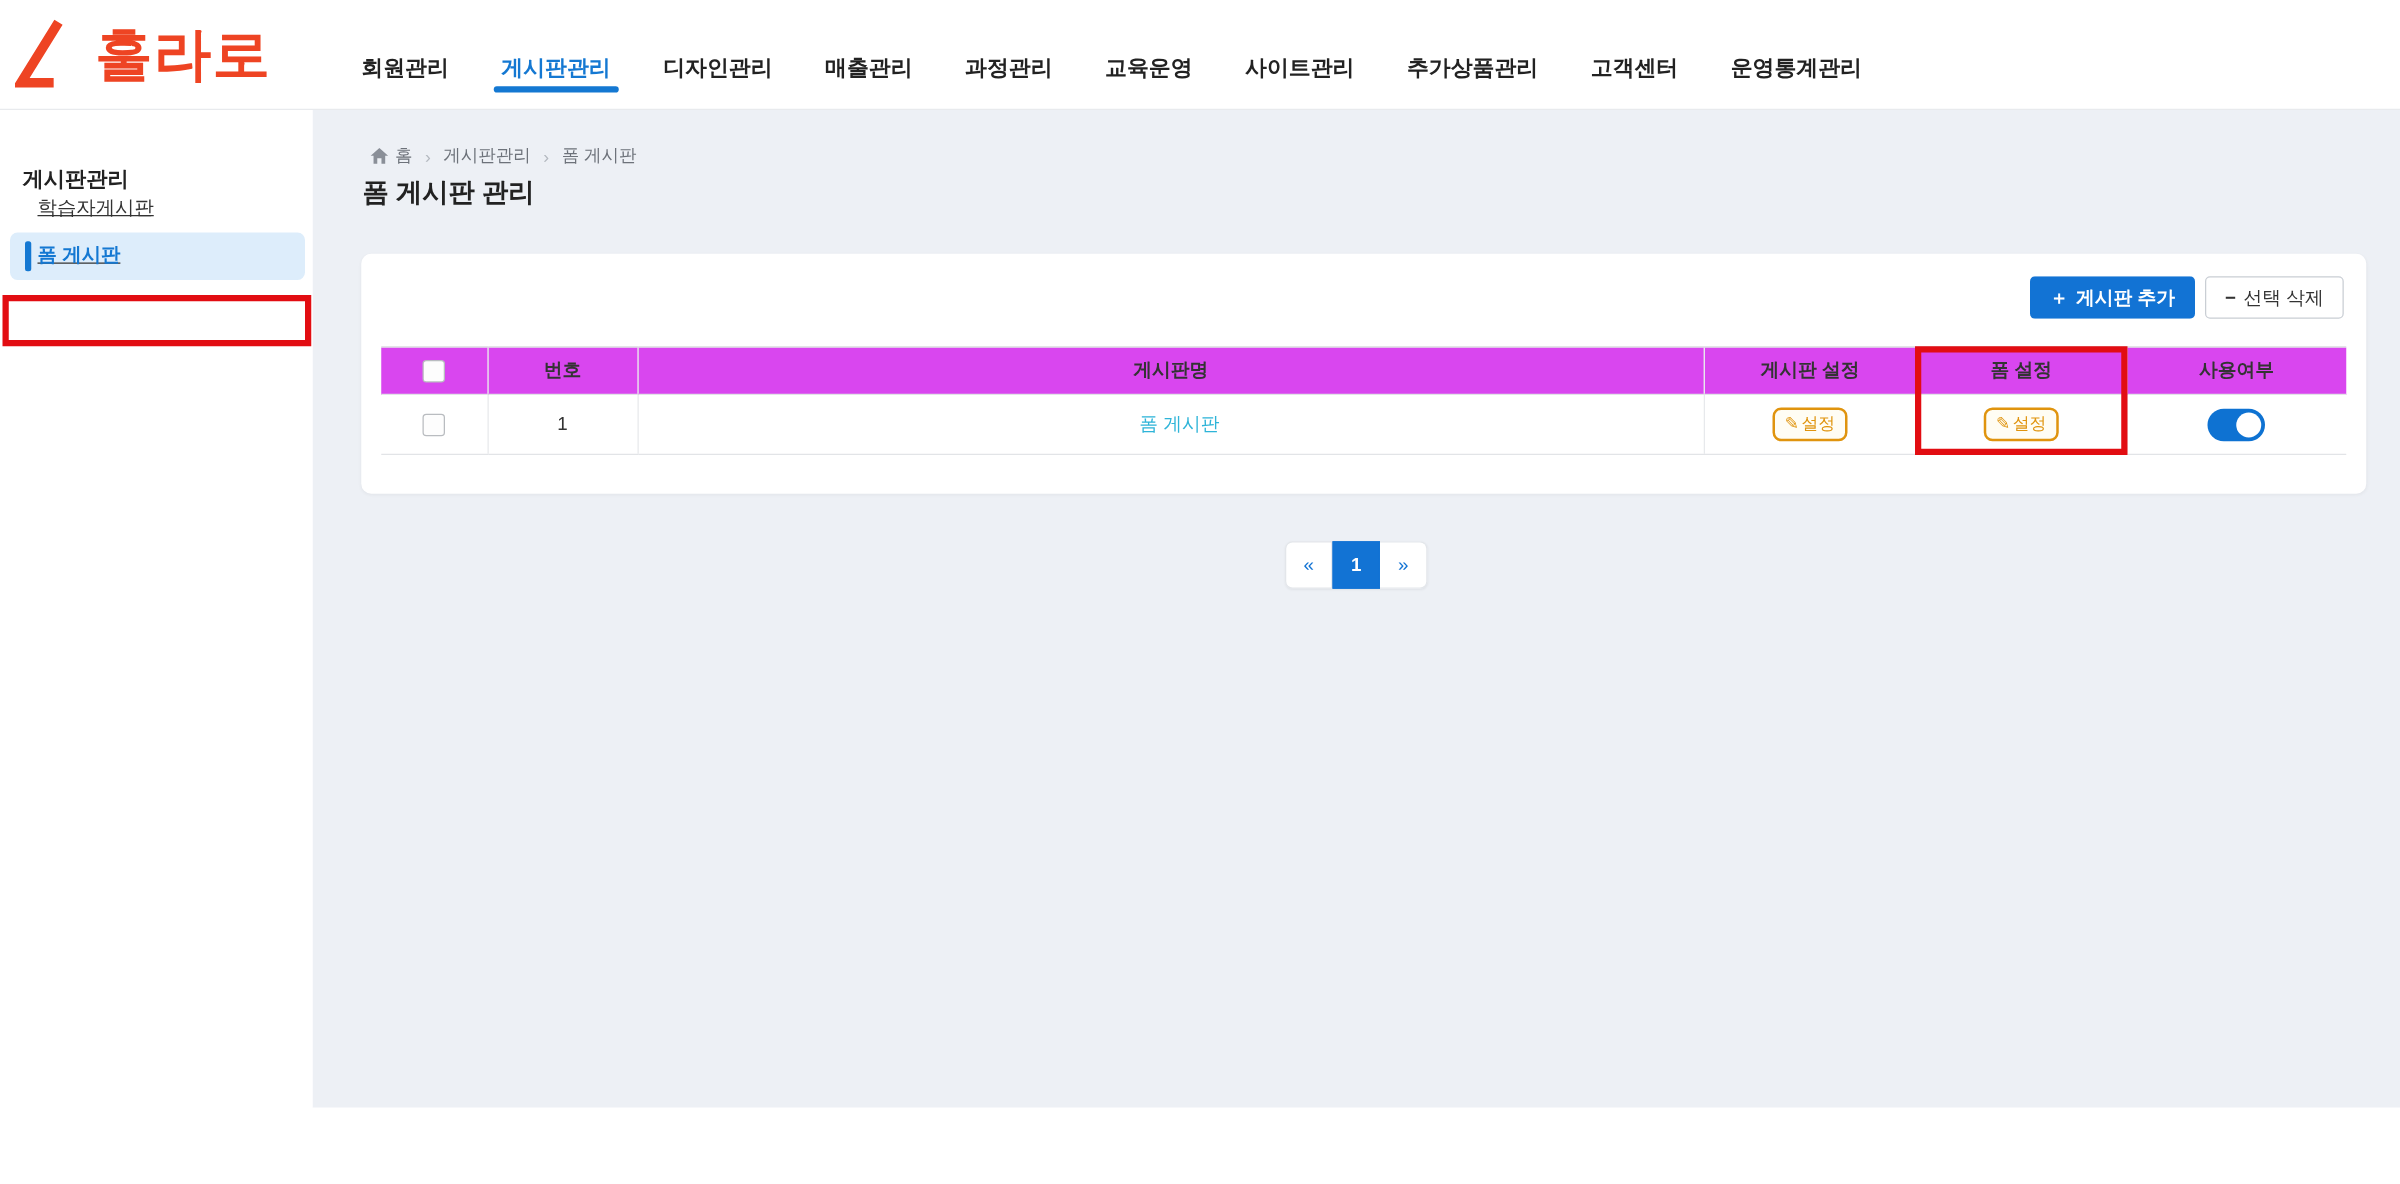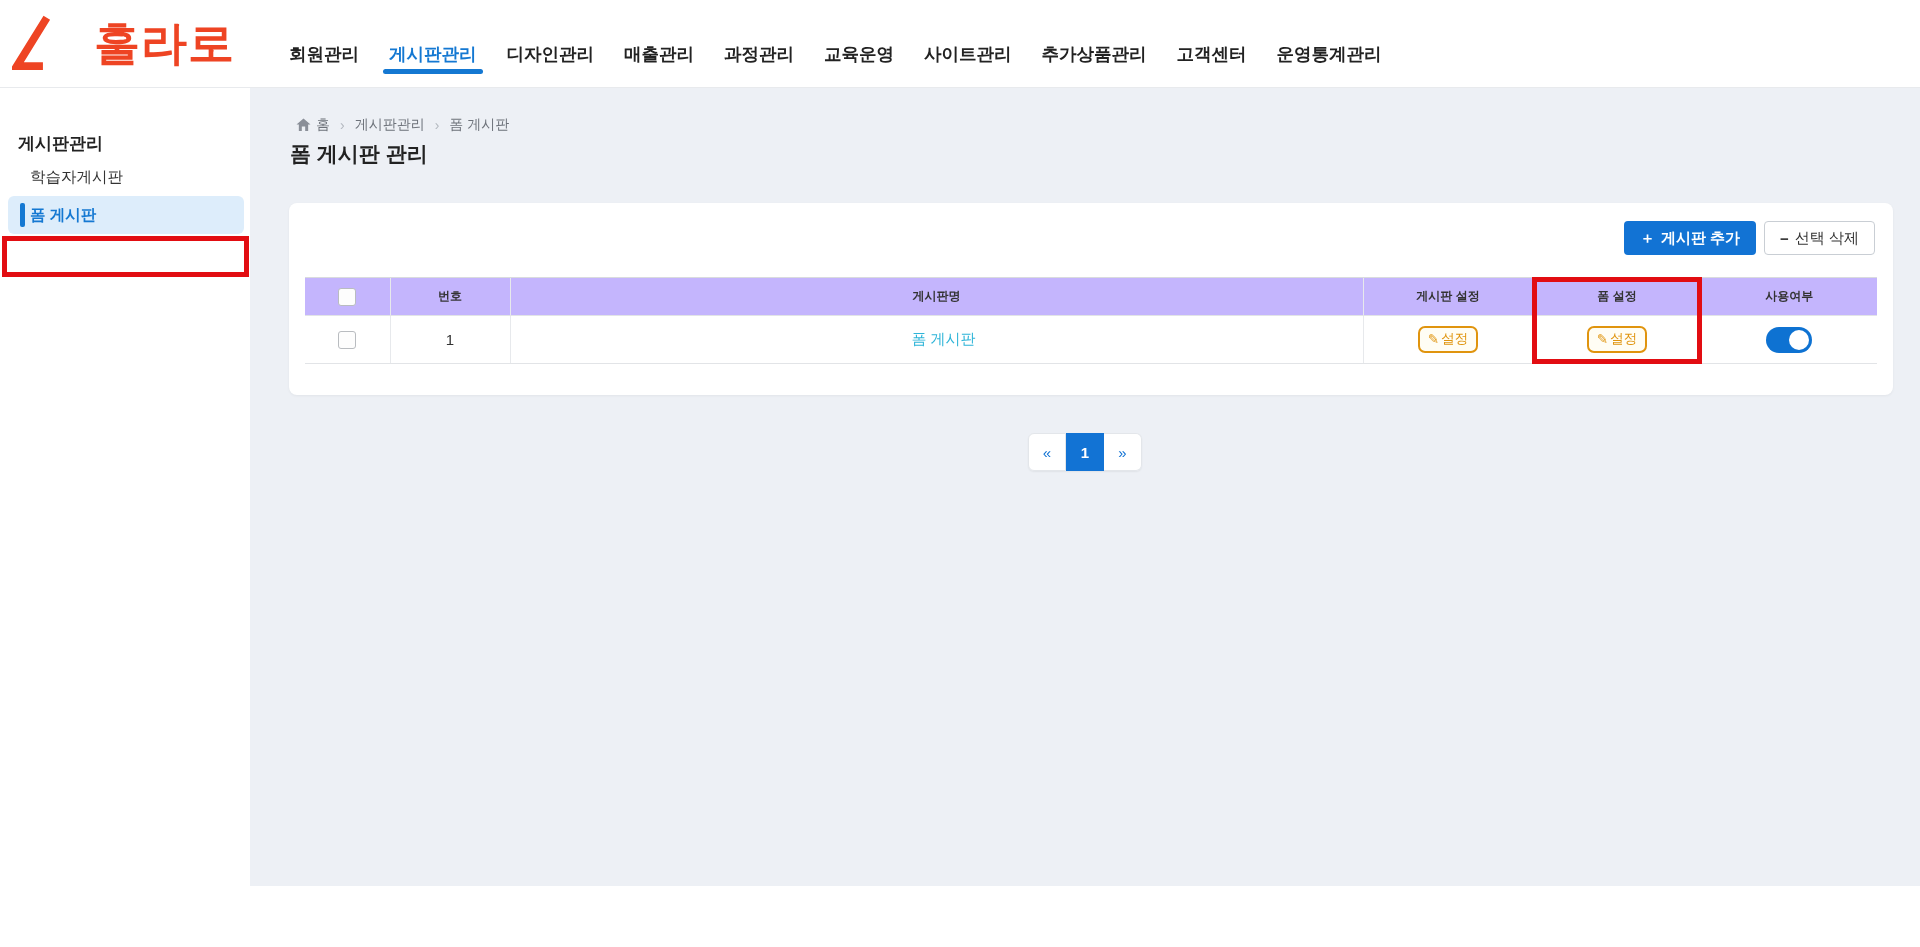--- a/index.html
+++ b/index.html
@@ -1,55 +1,55 @@
 <!DOCTYPE html>
 <html><head>
 <meta charset="utf-8">
 <style>
   * { margin:0; padding:0; box-sizing:border-box; }
   html,body { width:1920px; height:947px; background:#fff; font-family:"Liberation Sans","DejaVu Sans",sans-serif; color:#333; overflow:hidden; }
   body { position:relative; }
 
   
   .topbar { position:absolute; left:0; top:0; width:1920px; height:88px; background:#fff; border-bottom:1px solid #e8eaed; z-index:2; }
-  .logo { position:absolute; left:12px; top:13px; height:62px; display:flex; align-items:flex-start; gap:24px; cursor:pointer; }
+  .logo { position:absolute; left:12px; top:13px; height:62px; display:flex; align-items:flex-start; gap:6px; cursor:pointer; }
   .logo-text { font-size:46px; font-weight:900; color:#ee4423; letter-spacing:1px; }
   .utility { position:absolute; top:9px; right:18px; display:flex; align-items:center; gap:26px; font-size:14px; color:#2b2b2b; }
   .utility .u-item { display:flex; align-items:center; gap:5px; cursor:pointer; }
   .n-badge { display:inline-flex; align-items:center; justify-content:center; width:19px; height:19px; border-radius:50%; background:#e5217e; color:#fff; font-size:11px; font-weight:bold; }
-  .nav { position:absolute; left:283px; top:30px; height:48px; display:flex; gap:18px; }
+  .nav { position:absolute; left:283px; top:30px; height:48px; display:flex; gap:30px; }
   .nav-item { position:relative; height:48px; display:flex; align-items:center; padding:0 6px; font-size:17.5px; font-weight:600; color:#222; cursor:pointer; }
   .nav-item.active { color:#1478d2; font-weight:700; }
   .nav-item.active::after { content:""; position:absolute; left:0; right:0; bottom:4px; height:5px; border-radius:3px; background:#1478d2; }
 
   
   .sidebar { position:absolute; left:0; top:88px; width:250px; height:798px; background:#fff; z-index:1; }
   .side-title { padding:44px 0 0 18px; font-size:17px; font-weight:700; color:#222; }
-  .side-list { position:absolute; left:0; top:70px; width:100%; list-style:none; }
+  .side-list { position:absolute; left:0; top:60px; width:100%; list-style:none;text-decoration:underline; }
   .side-item { height:38px; line-height:38px; padding-left:30px; font-size:15.5px; color:#333; cursor:pointer; }
   .side-item.active { position:relative; margin:0 6px 0 8px; padding-left:22px; background:#ddedfb; border-radius:6px; color:#1478d2; font-weight:700; }
   .side-item.active .active-bar { position:absolute; left:12px; top:7px; width:5px; height:24px; border-radius:2px; background:#1478d2; }
 
   
   .content { position:absolute; left:250px; top:88px; width:1670px; height:798px; background:#edf0f5; }
   .breadcrumb { position:absolute; left:46px; top:28px; display:flex; align-items:center; gap:10px; font-size:14px; color:#6d727a; }
   .breadcrumb .crumb { display:flex; align-items:center; gap:5px; cursor:pointer; }
   .breadcrumb .sep { color:#b3b8bf; font-size:14px; }
   .home-icon svg { display:block; }
   .page-title { position:absolute; left:40px; top:52px; font-size:21px; font-weight:700; color:#222; }
 
   .card { position:absolute; left:39px; top:115px; width:1604px; height:192px; background:#fff; border-radius:8px; box-shadow:0 1px 3px rgba(0,0,0,.05); }
   .toolbar { position:absolute; top:18px; right:18px; display:flex; gap:8px; }
   .btn { height:34px; display:inline-flex; align-items:center; gap:6px; padding:0 15px; border-radius:4px; font-size:15px; cursor:pointer; border:1px solid transparent; }
   .btn-primary { background:#1273d4; color:#fff; font-weight:700; }
   .btn-outline { background:#fff; color:#333; border-color:#c9ced4; }
   .btn .glyph { font-weight:700; }
 
   table.board { position:absolute; left:16px; top:74px; width:1572px; border-collapse:collapse; table-layout:fixed; }
-  table.board th { height:38px; background:#c4b5fd; border-top:1px solid #d9dbde; border-bottom:1px solid #e2e4e7; font-size:12px; font-weight:600; color:#333; text-align:center; }
+  table.board th { height:38px; background:#d946ef; border-top:1px solid #d9dbde; border-bottom:1px solid #e2e4e7; font-size:15px; font-weight:600; color:#333; text-align:center; }
   table.board td { height:48px; background:#fff; border-bottom:1px solid #e2e4e7; font-size:15px; color:#333; text-align:center; }
   table.board th + th, table.board td + td { border-left:1px solid #e7e9ec; }
   td.name-cell { text-align:left; padding-left:14px; }
   .board-link { color:#2eb4d8; cursor:pointer; }
   .checkbox { display:inline-block; width:18px; height:18px; border:1px solid #b9bcc0; border-radius:3px; background:#fdfdfd; vertical-align:middle; cursor:pointer; }
   .badge-btn { display:inline-flex; align-items:center; gap:2px; padding:2px 8px 3px; border:2px solid #e0940e; border-radius:7px; background:#fffdf4; color:#e0940e; font-size:13.5px; cursor:pointer; }
   .toggle { position:relative; display:inline-block; width:46px; height:26px; border-radius:13px; background:#0e72d2; vertical-align:middle; cursor:pointer; }
   .toggle .knob { position:absolute; top:3px; right:3px; width:20px; height:20px; border-radius:50%; background:#fff; }
 
   .pagination { position:absolute; left:50%; top:345px; transform:translateX(-50%); display:flex; box-shadow:0 1px 2px rgba(0,0,0,.06); border-radius:6px; }

